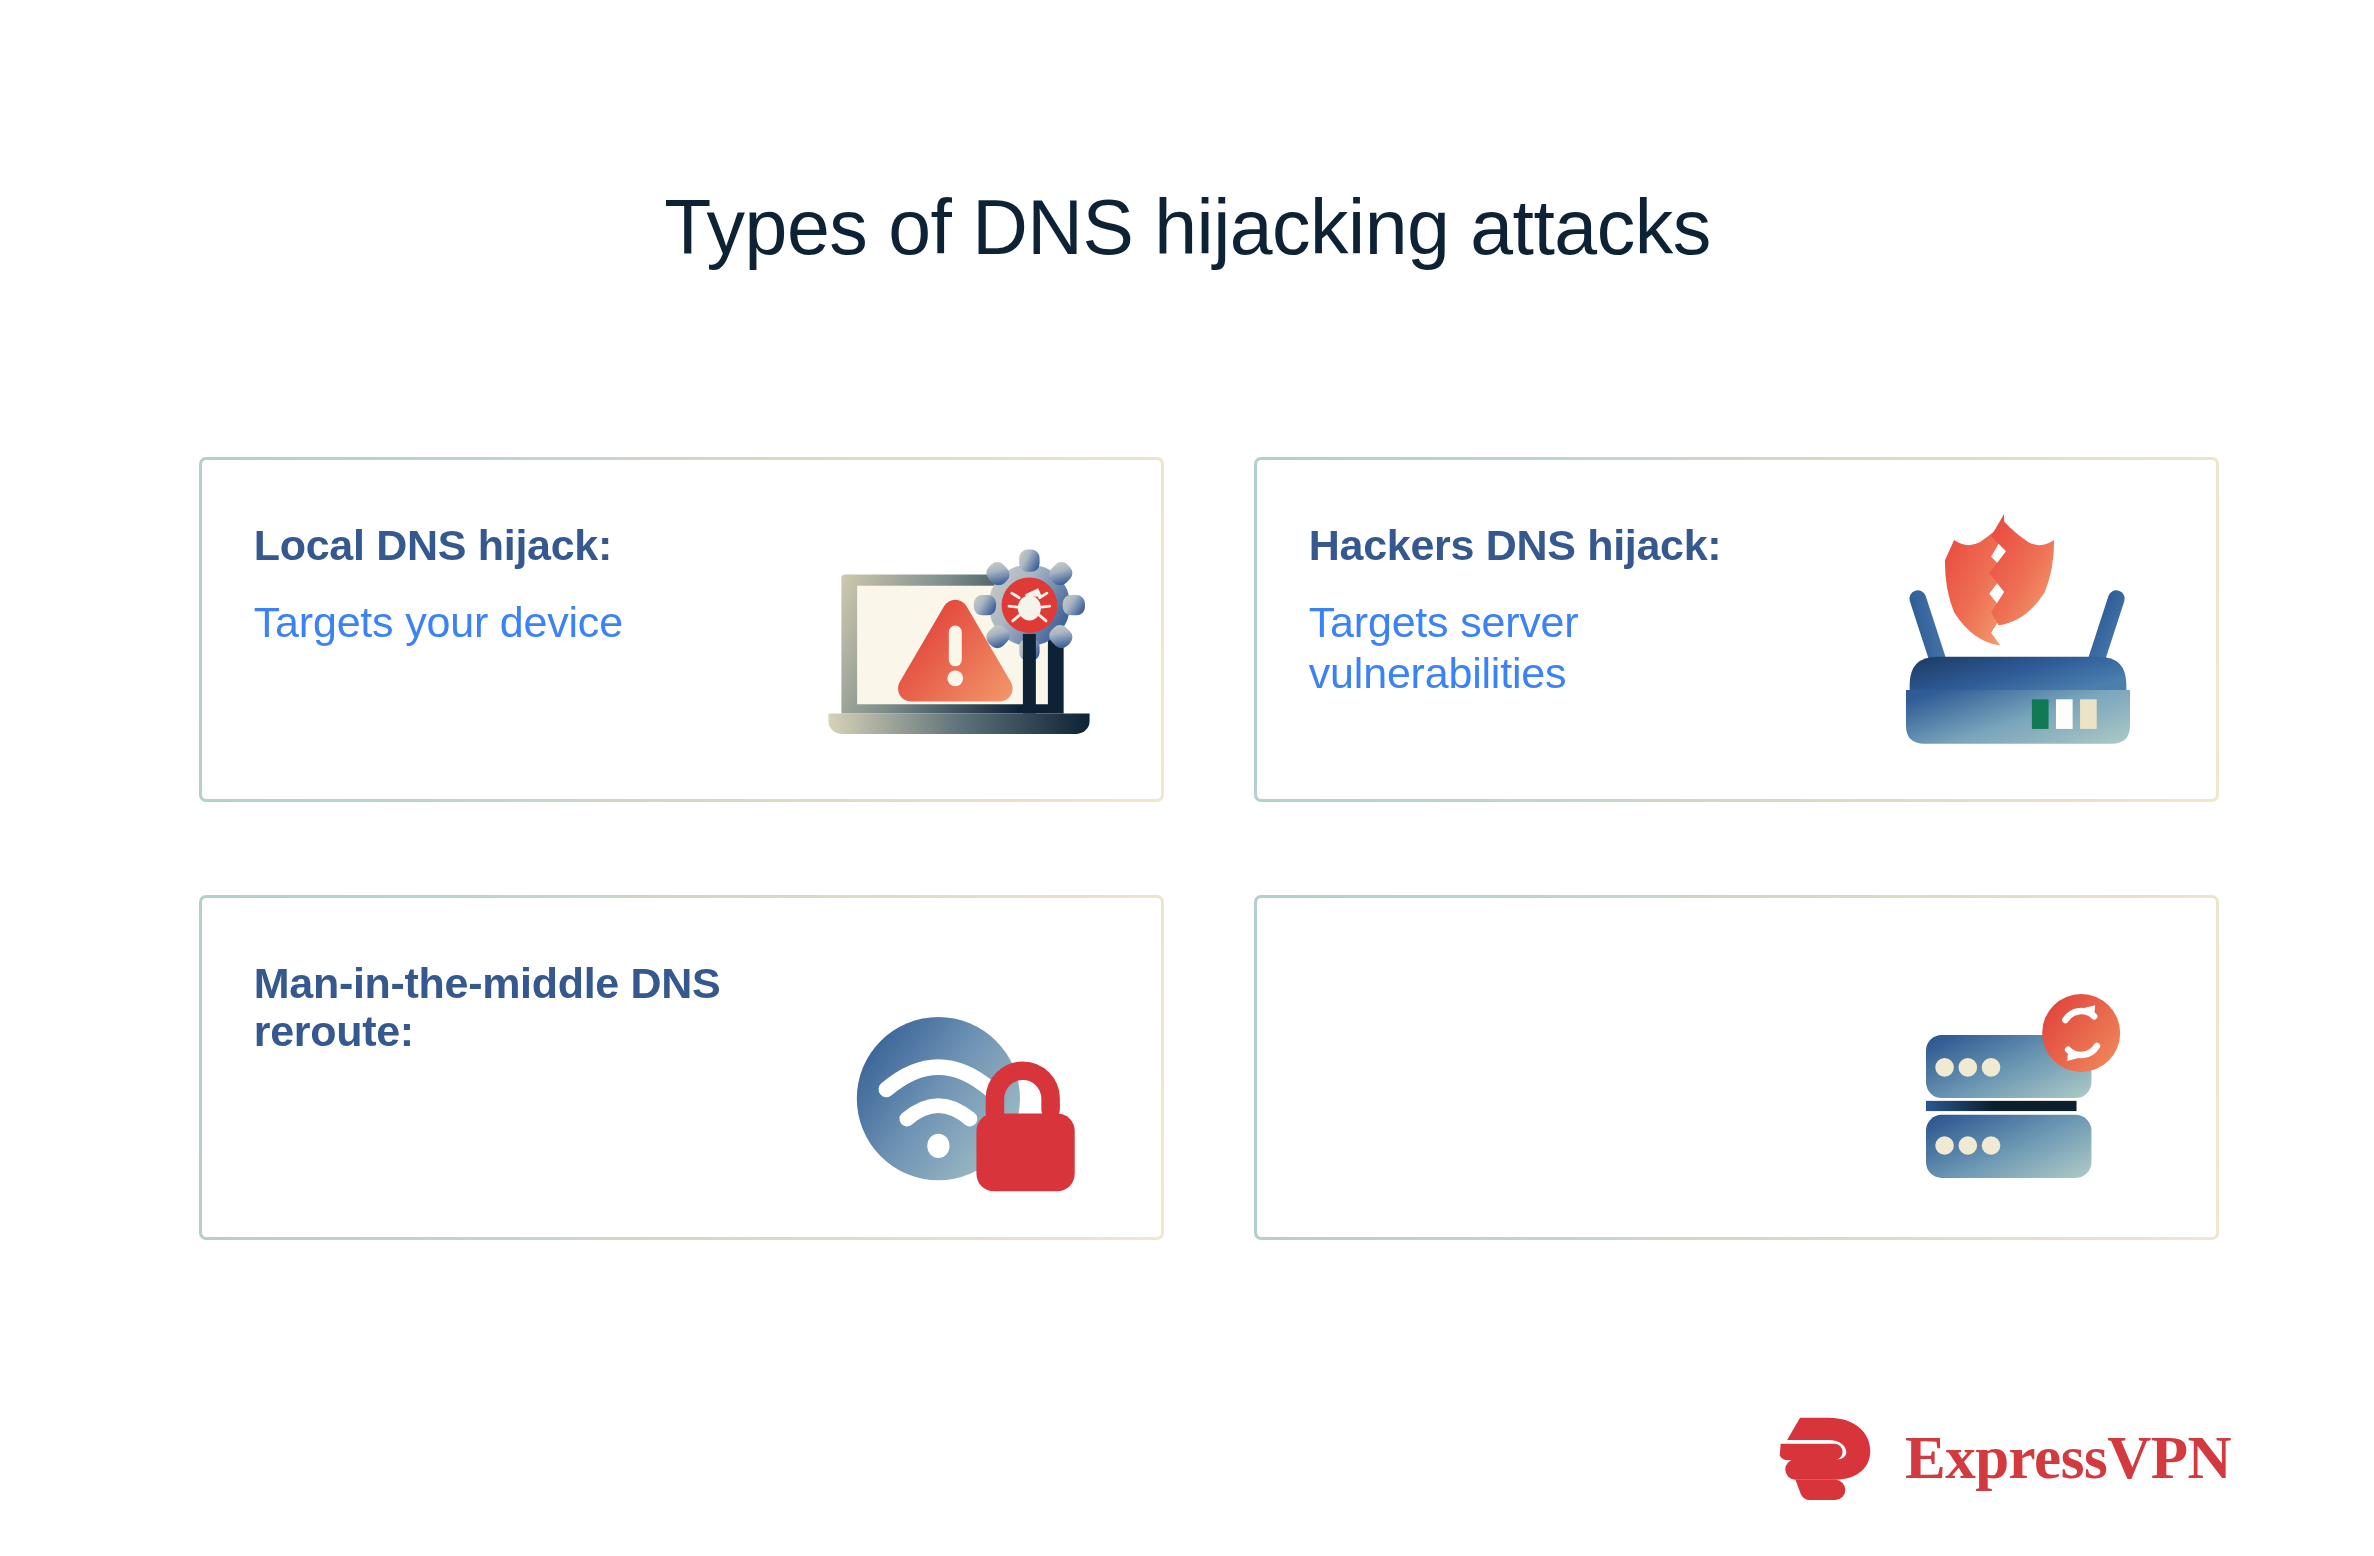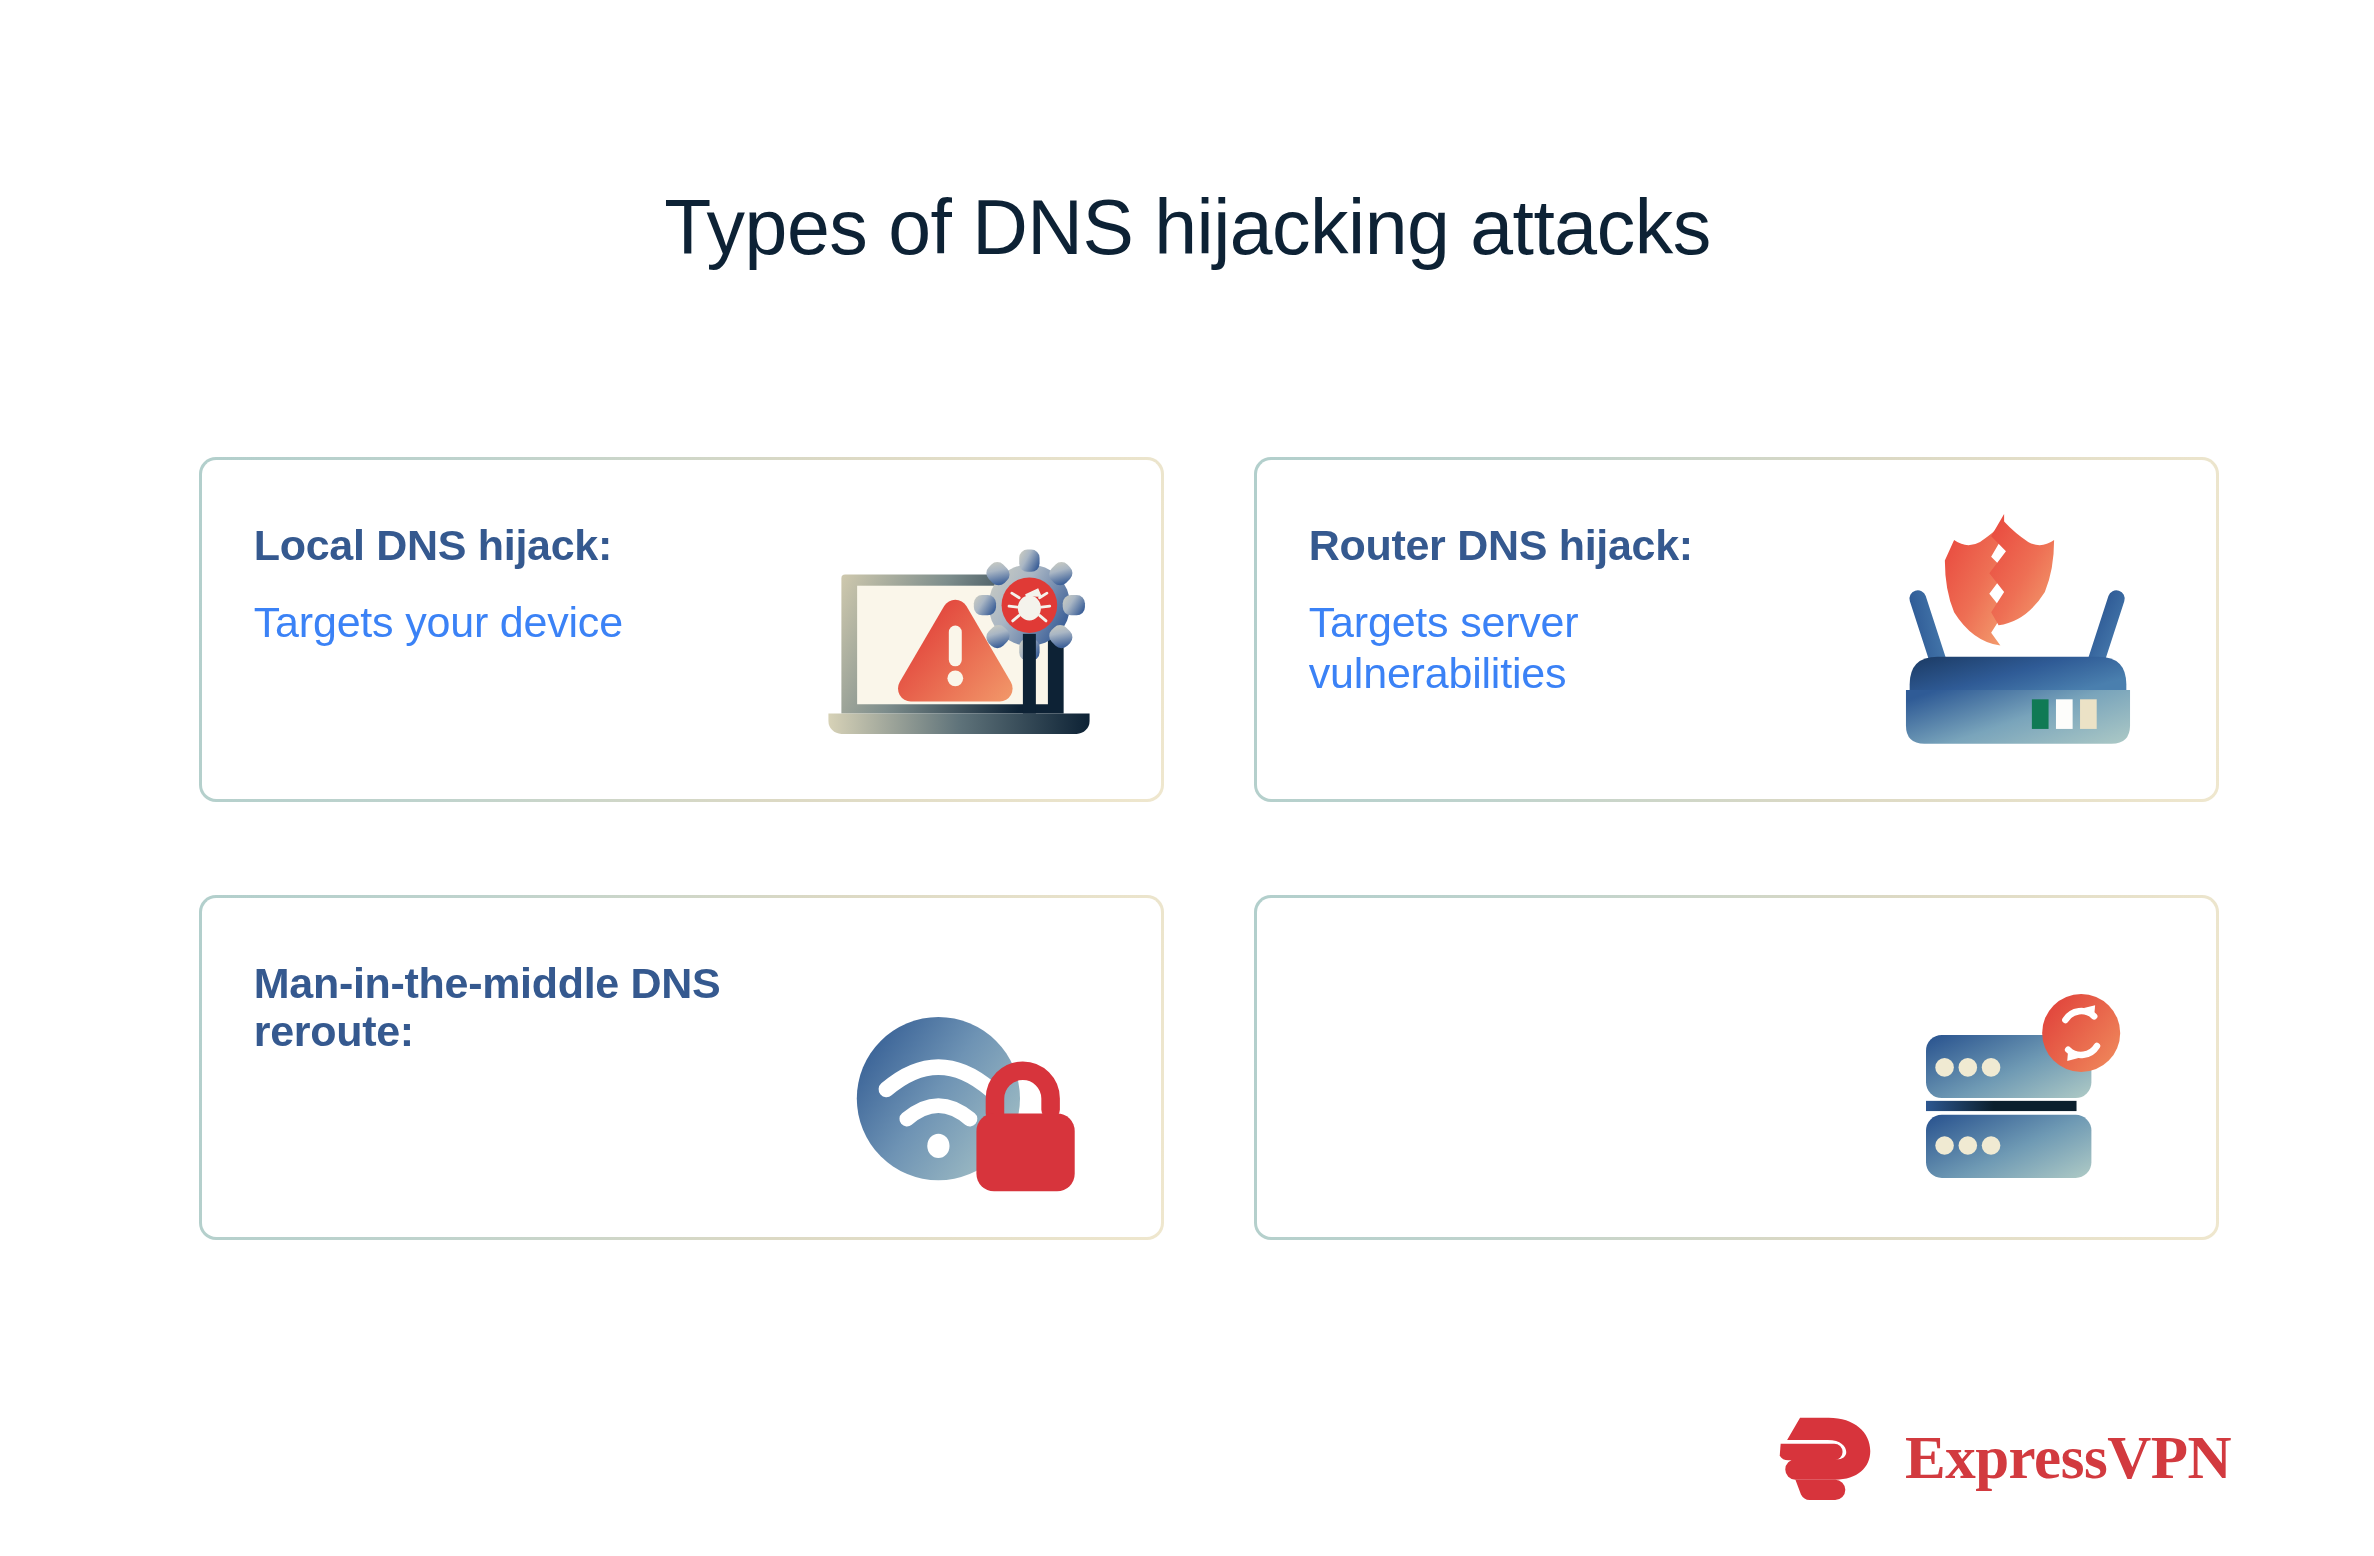--- a/index.html
+++ b/index.html
@@ -32,21 +32,21 @@
     letter-spacing: -0.5px;
     color: #0d2235;
     line-height: 1.15;
   }
 
   
   .card {
     position: absolute;
     width: 965px;
     height: 345px;
-    border-radius: 17px;
+    border-radius: 7px;
     background: #ffffff;
     
     padding: 2.8px;
     background-image:
        linear-gradient(#fff, #fff),
        linear-gradient(100deg, #b2cfcc 0%, #bfd3cd 28%, #dcd9c4 62%, #efe7ce 100%);
     background-origin: border-box;
     background-clip: content-box, border-box;
     border: 0;
   }
@@ -193,21 +193,21 @@
 
           <rect x="219" y="110" width="14" height="86" fill="#0d2235"></rect>
         </svg>
       </div>
     </div>
   </div>
 
   <div class="card card-tr">
     <div class="card-inner">
       <div class="card-text">
-        <div class="card-heading">Router DNS hijack:</div>
+        <div class="card-heading">Hackers DNS hijack:</div>
         <div class="card-body">Targets server
 vulnerabilities</div>
       </div>
       <div class="card-icon icon-router">
         <svg viewBox="0 0 250 270" width="232" height="250" aria-hidden="true">
           <defs>
             <linearGradient id="shieldGrad" x1="0" y1="0" x2="1" y2="1">
               <stop offset="0%" stop-color="#e8453c"></stop>
               <stop offset="55%" stop-color="#ee6f54"></stop>
               <stop offset="100%" stop-color="#f3a070"></stop>

